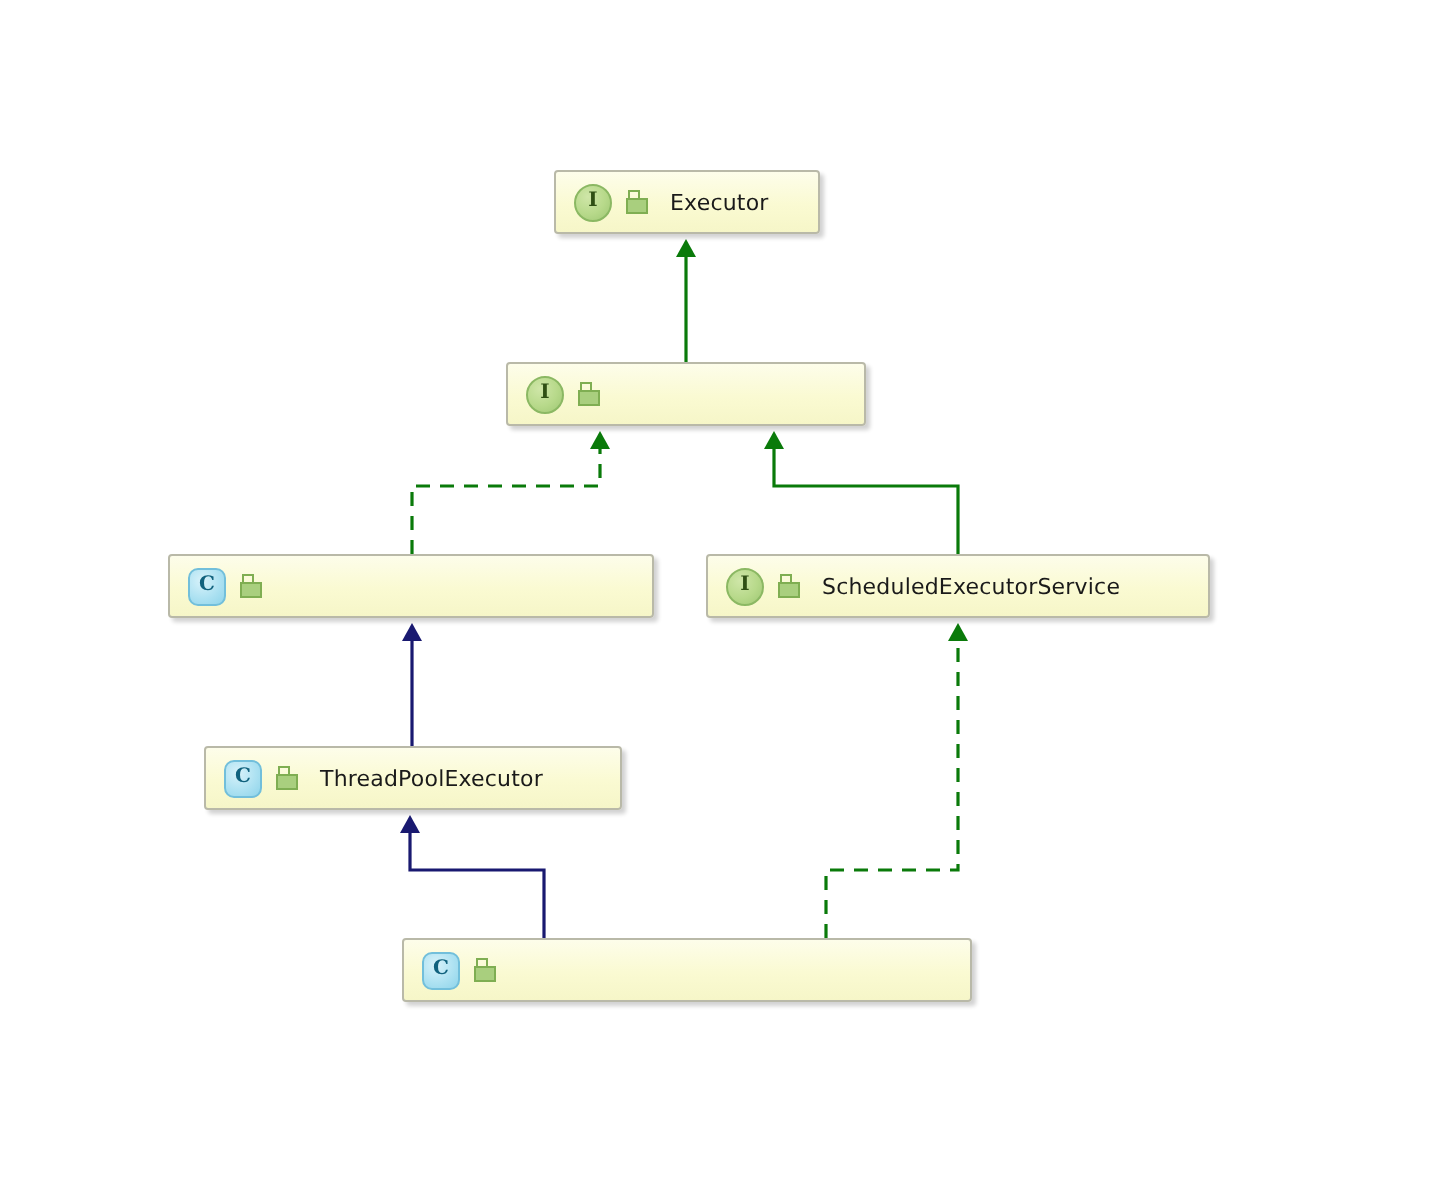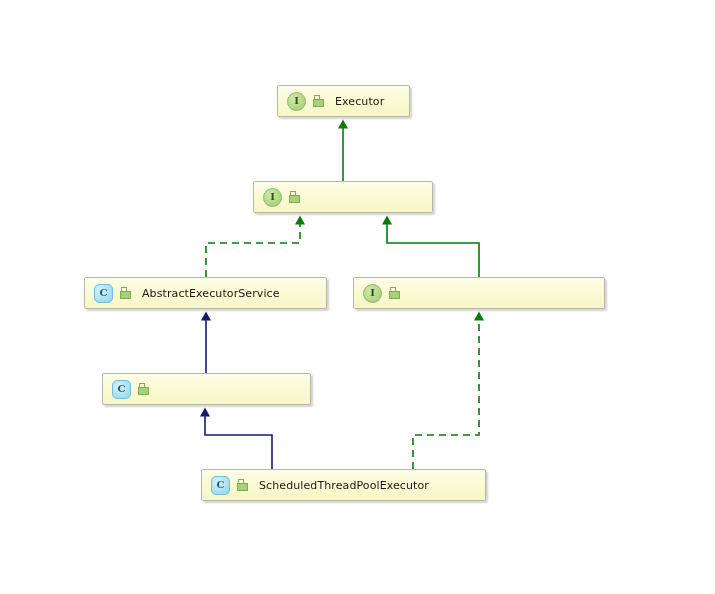--- a/index.html
+++ b/index.html
@@ -142,32 +142,32 @@
   </div>
 
   <div class="node" style="left:253px; top:181px; width:180px;">
     <span class="icon-iface">I</span>
     <span class="icon-pkg"></span>
   </div>
 
   <div class="node" style="left:84px; top:277px; width:243px;">
     <span class="icon-class">C</span>
     <span class="icon-pkg"></span>
-    <span class="node-label">AbstractExecutorService</span>
   </div>
 
   <div class="node" style="left:353px; top:277px; width:252px;">
     <span class="icon-iface">I</span>
     <span class="icon-pkg"></span>
+    <span class="node-label">ScheduledExecutorService</span>
   </div>
 
   <div class="node" style="left:102px; top:373px; width:209px;">
     <span class="icon-class">C</span>
     <span class="icon-pkg"></span>
+    <span class="node-label">ThreadPoolExecutor</span>
   </div>
 
   <div class="node" style="left:201px; top:469px; width:285px;">
     <span class="icon-class">C</span>
     <span class="icon-pkg"></span>
-    <span class="node-label">ScheduledThreadPoolExecutor</span>
   </div>
 
 </div>
 
 </body></html>

